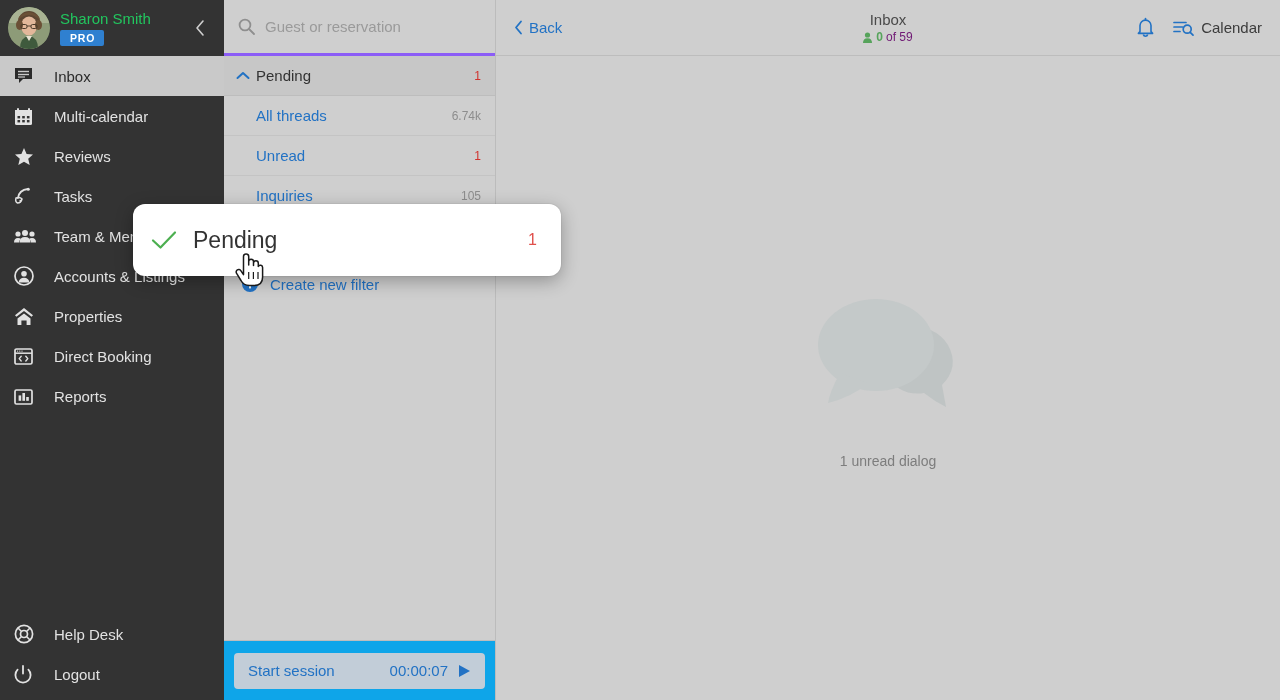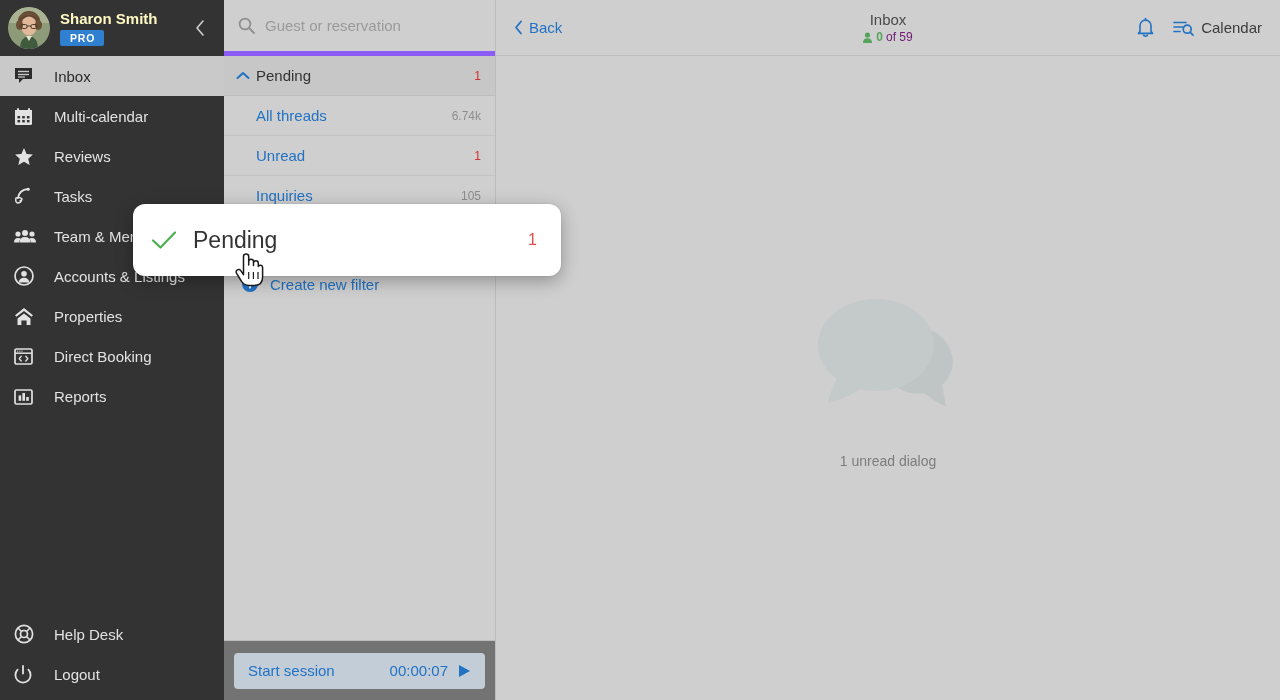--- a/index.html
+++ b/index.html
@@ -24,22 +24,22 @@
   }
   .avatar {
     width: 42px; height: 42px; border-radius: 50%;
     flex: 0 0 42px; overflow: hidden;
     background: #6b7a5e; margin-right: 10px;
     position: relative;
   }
   .avatar svg { display:block; width:42px; height:42px; }
   .user-block { display: flex; flex-direction: column; justify-content: center; }
   .user-name {
-    color: #fef9c3; font-size: 15px; line-height: 17px;
-    white-space: nowrap; font-weight: 700;
+    color: #22c55e; font-size: 15px; line-height: 17px;
+    white-space: nowrap; font-weight: 400;
   }
   .pro-badge {
     margin-top: 3px; align-self: flex-start;
     background: #2f80d0; color: #ffffff;
     font-size: 10.5px; font-weight: 700; letter-spacing: 0.8px;
     padding: 2px 9px 2px 10px; border-radius: 2px; line-height: 12px;
   }
   .collapse-btn {
     position: absolute; right: 14px; top: 50%; transform: translateY(-50%);
     width: 20px; height: 20px; display:flex; align-items:center; justify-content:center;
@@ -64,21 +64,21 @@
   .nav-bottom { padding-bottom: 6px; text-align: right; }
 
   
   .filters {
     width: 272px; height: 700px; background: #cfcfcf;
     display: flex; flex-direction: column; position: relative; z-index: 1;
     border-right: 1px solid #bcbcbc;
   }
   .search-row {
     height: 56px; display: flex; align-items: center; padding: 0 14px;
-    border-bottom: 5px solid #8b5cf6; background: #cfcfcf;
+    border-bottom: 3px solid #8b5cf6; background: #cfcfcf;
   }
   .search-row svg { display:block; margin-right: 10px; }
   .search-input {
     border: 0; outline: 0; background: transparent;
     font-family: "Liberation Sans", sans-serif; font-size: 15px;
     color: #555; width: 200px;
   }
   .search-input::placeholder { color: #9a9a9a; }
 
   .filter-group-head {
@@ -102,21 +102,21 @@
   .create-filter {
     height: 44px; display: flex; align-items: center; padding-left: 18px;
     cursor: pointer; margin-top: 6px;
   }
   .cf-plus { margin-right: 12px; display:flex; }
   .cf-label { color: #2272c4; font-size: 15px; }
 
   .filters-spacer { flex: 1 1 auto; }
   .session-bar {
     height: 60px; border-top: 1px solid #bdbdbd; display: flex;
-    align-items: center; padding: 0 10px; background: #737373;
+    align-items: center; padding: 0 10px; background: #0ea5e9;
   }
   .session-pill {
     flex: 1 1 auto; height: 36px; background: #c2cdd8; border-radius: 4px;
     display: flex; align-items: center; padding: 0 14px; cursor: pointer;
   }
   .sp-label { flex: 1 1 auto; color: #2272c4; font-size: 15px; }
   .sp-time { color: #2272c4; font-size: 15px; margin-right: 10px; }
   .sp-play { display:flex; }
 
   

